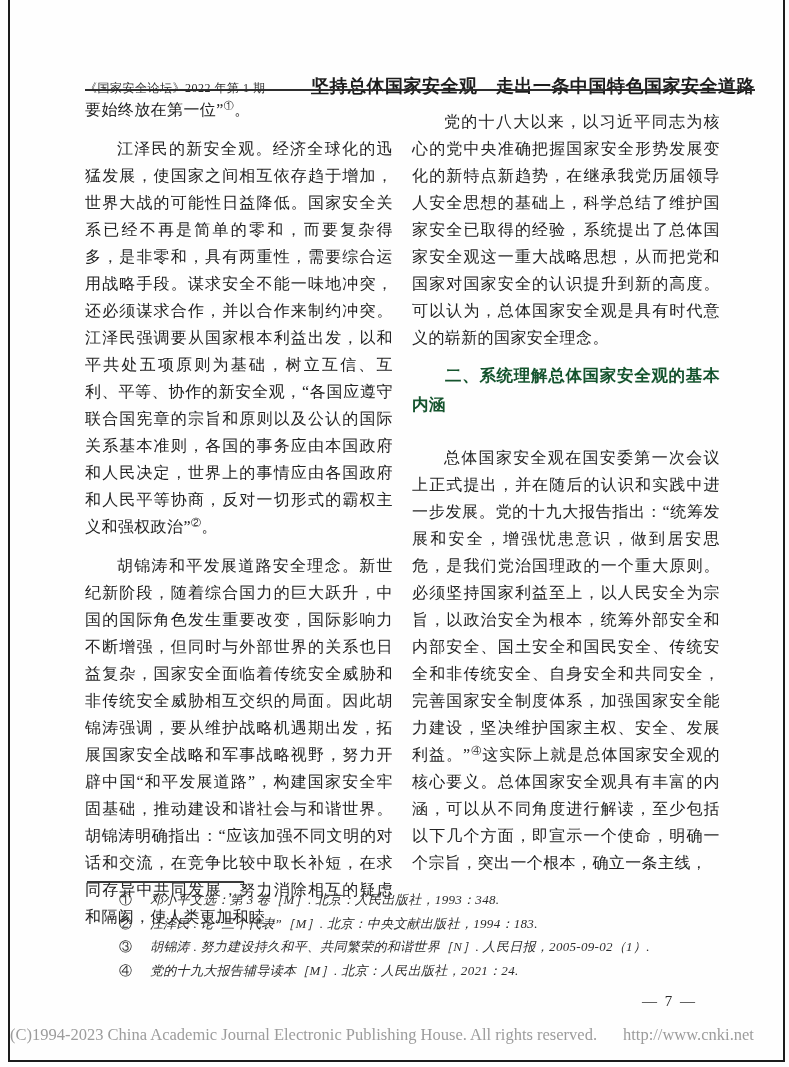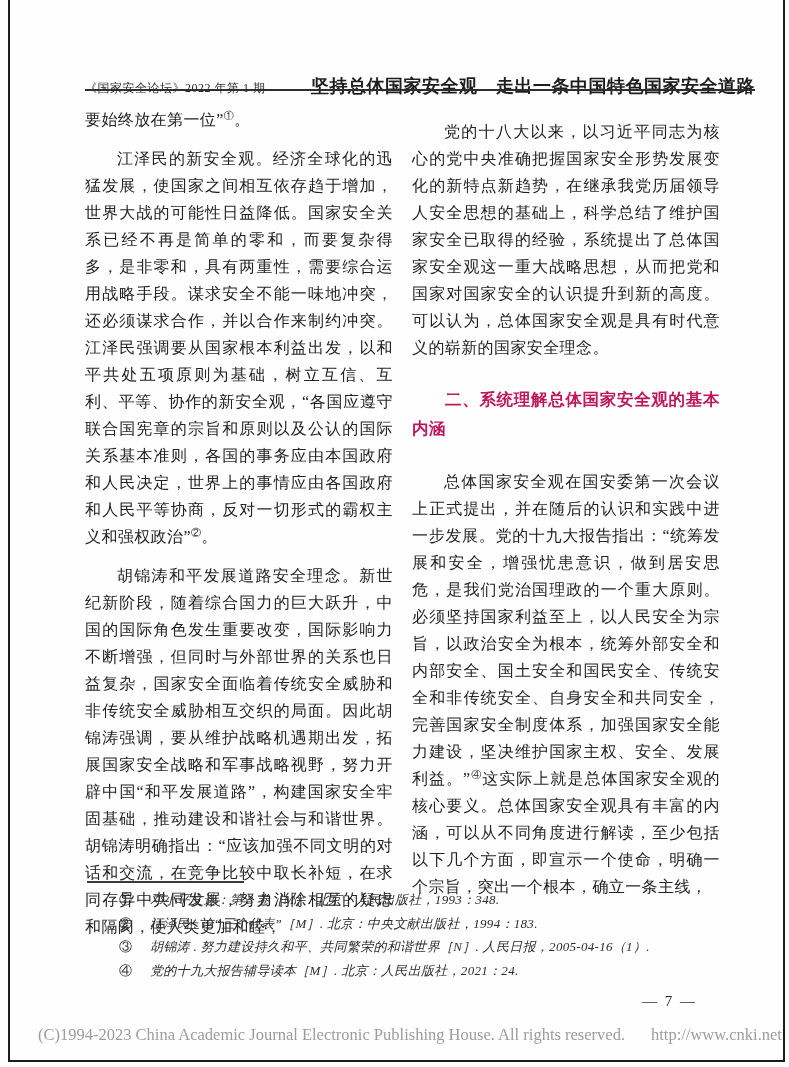--- a/index.html
+++ b/index.html
@@ -32,57 +32,57 @@
   }
   .running-title{
     font-size:18px;font-weight:bold;color:#1e1e1e;
     font-family:"Liberation Sans", sans-serif;
     letter-spacing:.5px;
   }
   .header-rule{
     position:absolute;left:85px;top:89px;width:670px;height:2px;background:#2e2e2e;
   }
   .columns{
-    position:absolute;left:85px;top:106px;width:643px;
+    position:absolute;left:85px;top:96px;width:643px;
     display:flex;gap:19px;
   }
   .col{
     width:308px;
     font-size:16px;line-height:27px;
     text-align:justify;text-justify:inter-ideograph;
     letter-spacing:.4px;
   }
   .col p{margin:0;}
   .col p.indent{text-indent:2em;margin-top:12px;}
   .col sup{font-size:10px;line-height:0;vertical-align:super;}
   .col h3{
     font-family:"Liberation Sans", sans-serif;
     font-weight:bold;font-size:16.5px;line-height:29px;
-    margin:24px 0 25px 0;
+    margin:10px 0 25px 0;
     text-indent:2em;text-align:justify;
-    color:#be185d;
+    color:#14532d;
     letter-spacing:.5px;
   }
   .footnote-rule{
     position:absolute;left:87px;top:881px;width:157px;height:2px;background:#3a3a3a;
   }
   .footnotes{
     position:absolute;left:119px;top:888px;width:606px;
     font-size:13px;line-height:23.5px;color:#2c2c2c;
     letter-spacing:.3px;
   }
   .fn{display:flex;}
   .fn-marker{width:17px;flex:0 0 17px;margin-right:14px;}
   .fn-text{flex:1;font-style:italic;}
   .page-number{
     position:absolute;left:497px;top:993px;width:200px;
     text-align:right;font-size:15px;color:#2a2a2a;letter-spacing:2px;
   }
   .copyright{
-    position:absolute;left:38px;top:1025px;width:740px;
+    position:absolute;left:10px;top:1025px;width:740px;
     font-size:16.5px;color:#9c9c9c;
     font-family:"Liberation Serif", serif;
     white-space:nowrap;
   }
   .copyright .gap{display:inline-block;width:26px;}
 </style>
 </head>
 <body>
 
 <div class="page">
@@ -115,21 +115,21 @@
       <div class="fn">
         <span class="fn-marker">①</span>
         <span class="fn-text">邓小平文选：第 3 卷［M］. 北京：人民出版社，1993：348.</span>
       </div>
       <div class="fn">
         <span class="fn-marker">②</span>
         <span class="fn-text">江泽民 . 论“三个代表”［M］. 北京：中央文献出版社，1994：183.</span>
       </div>
       <div class="fn">
         <span class="fn-marker">③</span>
-        <span class="fn-text">胡锦涛 . 努力建设持久和平、共同繁荣的和谐世界［N］. 人民日报，2005-04-16（1）.</span>
+        <span class="fn-text">胡锦涛 . 努力建设持久和平、共同繁荣的和谐世界［N］. 人民日报，2005-09-02（1）.</span>
       </div>
       <div class="fn">
         <span class="fn-marker">④</span>
         <span class="fn-text">党的十九大报告辅导读本［M］. 北京：人民出版社，2021：24.</span>
       </div>
     </div>
 
   <div class="page-number">— 7 —</div>
 
   <div class="copyright">

